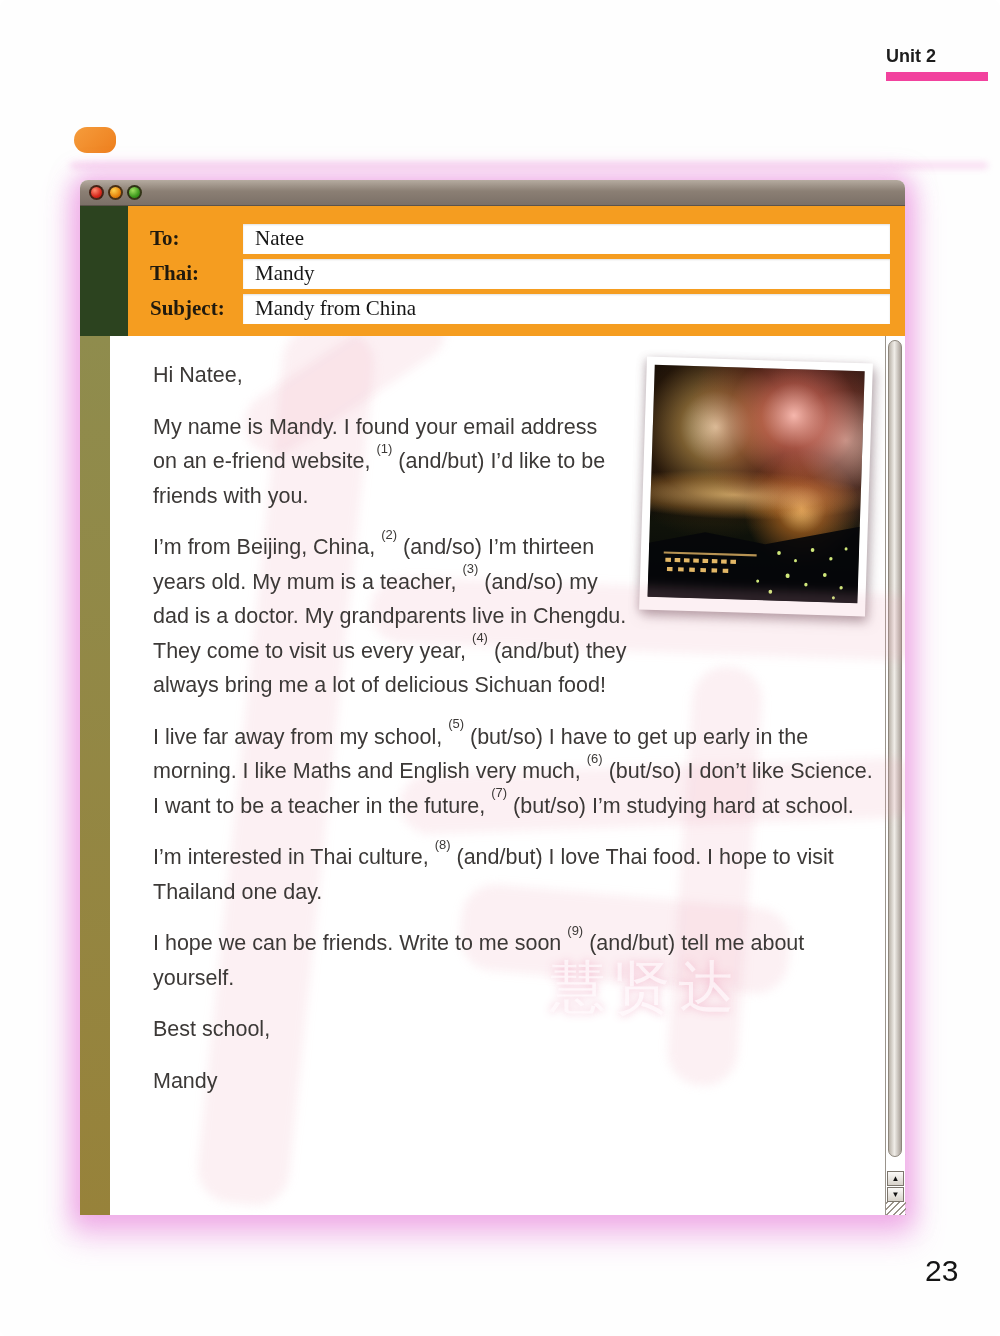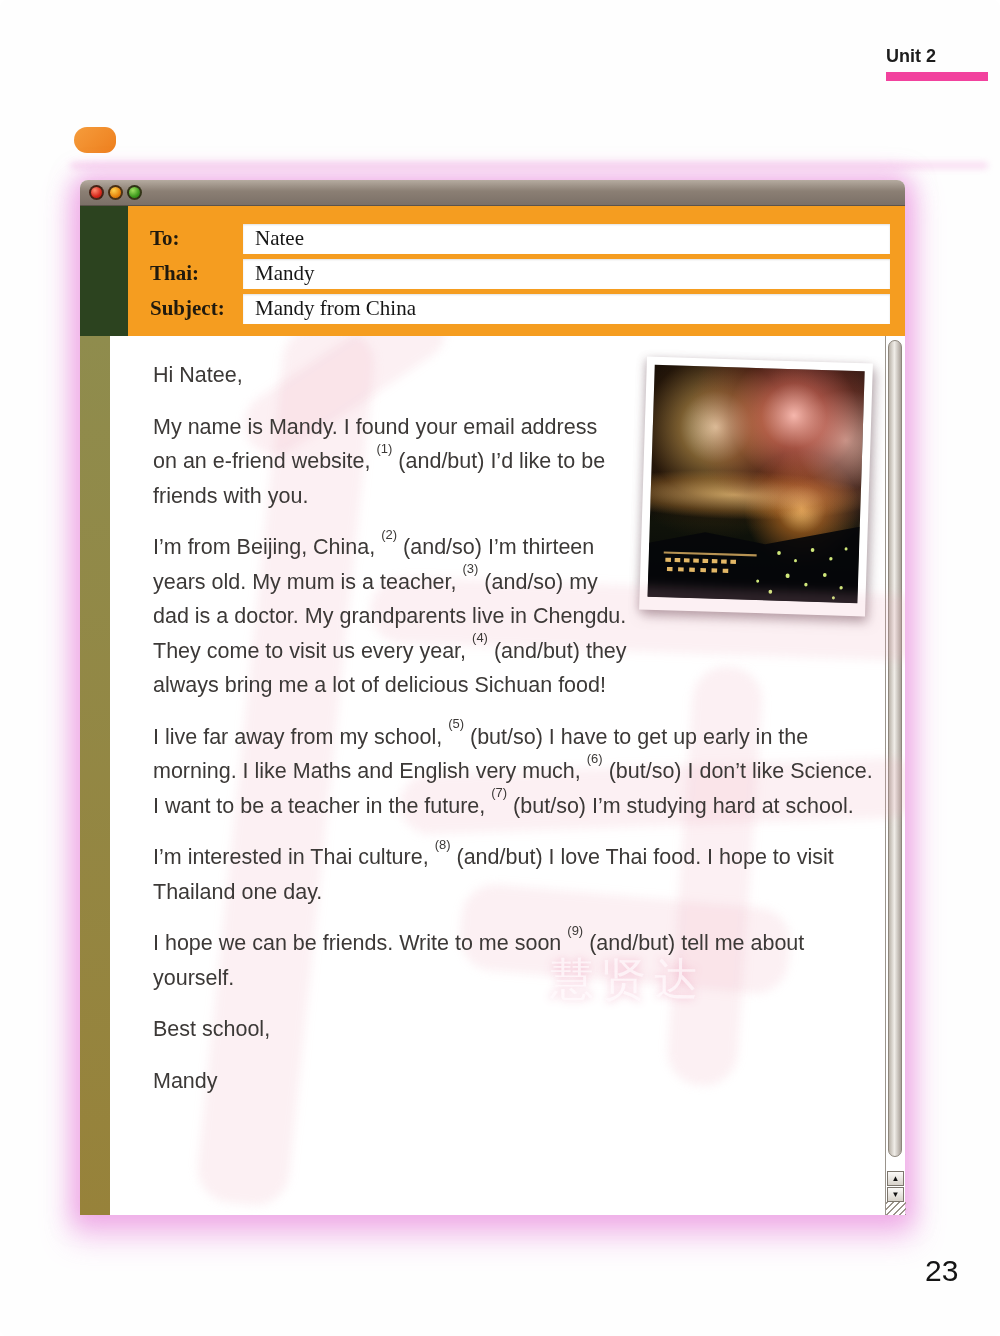--- a/index.html
+++ b/index.html
@@ -65,21 +65,21 @@
 
   
   .watermark{position:absolute;inset:0;overflow:hidden;pointer-events:none;z-index:1;}
   .wm-stroke{position:absolute;background:rgba(238,168,185,.17);border-radius:34px;filter:blur(5px);}
   .wm-v{left:160px;top:-10px;width:92px;height:880px;transform:rotate(6deg);}
   .wm-d{left:150px;top:10px;width:230px;height:62px;transform:rotate(-34deg);}
   .wm-h1{left:290px;top:250px;width:560px;height:66px;transform:rotate(2deg);}
   .wm-h2{left:320px;top:430px;width:520px;height:60px;transform:rotate(-2deg);}
   .wm-b{left:380px;top:560px;width:330px;height:86px;transform:rotate(5deg);}
   .wm-v2{left:600px;top:330px;width:70px;height:420px;transform:rotate(4deg);}
-  .wm-text{position:absolute;left:470px;top:614px;font-size:44px;letter-spacing:8px;
+  .wm-text{position:absolute;left:470px;top:614px;font-size:56px;letter-spacing:8px;
            font-family:Liberation Sans, sans-serif;color:rgba(255,248,252,.85);
            text-shadow:0 0 8px rgba(240,170,195,.9);opacity:.8;}
 
   
   .scrollbar{flex:0 0 20px;background:#fff;border-left:1px solid #9a948c;position:relative;box-sizing:border-box;}
   .sb-thumb{position:absolute;top:4px;left:2px;width:14px;height:calc(100% - 62px);border-radius:8px;
             background:linear-gradient(90deg,#b9b2a8,#f0ede8 45%,#a9a199);border:1px solid #8d867c;box-sizing:border-box;}
   .sb-btn{position:absolute;left:1px;width:17px;height:15px;background:linear-gradient(#fbfaf8,#d8d3cb);
           border:1px solid #7c766d;box-sizing:border-box;display:flex;align-items:center;justify-content:center;
           font-size:8px;color:#111;line-height:1;}

